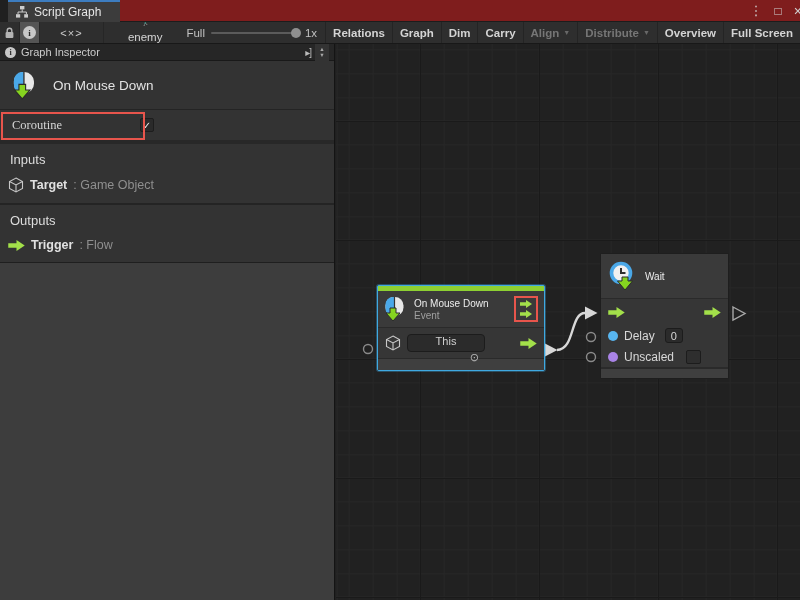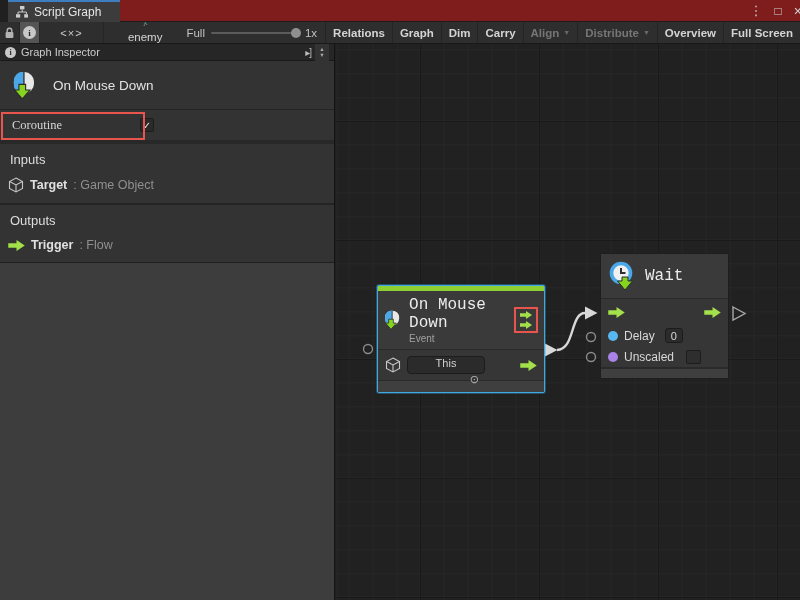--- a/index.html
+++ b/index.html
@@ -84,21 +84,21 @@
       repeating-linear-gradient(to bottom, #272727 0 1px, transparent 1px 23.8px);
     background-position: 84px 0, 0 77px, 12.6px 0, 0 5.4px; }
 
   .wire-layer { position:absolute; left:0; top:0; width:464px; height:556px; }
 
   .node { position:absolute; background:#363636; border:1px solid #1e1e1e; border-radius:2px;
     color:#e4e4e4; font-size:12px; }
   .node.selected { border:1px solid #3fa9e1; box-shadow:0 0 0 1px rgba(63,169,225,.35); }
   .greenbar { height:5px; background:#8ed032; }
   .n-header { background:#3a3a3a; display:flex; align-items:center; gap:8px; padding:5px 6px; }
-  .n-titles .t { font-size:16px; color:#ececec;font-family:Liberation Mono, monospace; }
+  .n-titles .t { font-size:10px; color:#ececec; }
   .n-titles .s { font-size:10px; color:#a0a0a0; margin-top:1px; }
   .coroutine-badge { margin-left:auto; border:2px solid #e8554c; padding:2px 3px;
     display:flex; flex-direction:column; gap:2px; align-items:center; }
   .n-divider { height:1px; background:#2a2a2a; }
   .n-row { display:flex; align-items:center; gap:6px; padding:0 7px; background:#363636; }
   .n-footer { background:#3f3f3f; border-top:1px solid #2a2a2a; }
 
   .value-field { width:78px; height:18px; background:#2b2b2b; border:1px solid #1c1c1c;
     border-radius:4px; display:flex; align-items:center; padding:0 5px; gap:4px;
     color:#cfcfcf; font-size:11px;flex-direction:column; }

